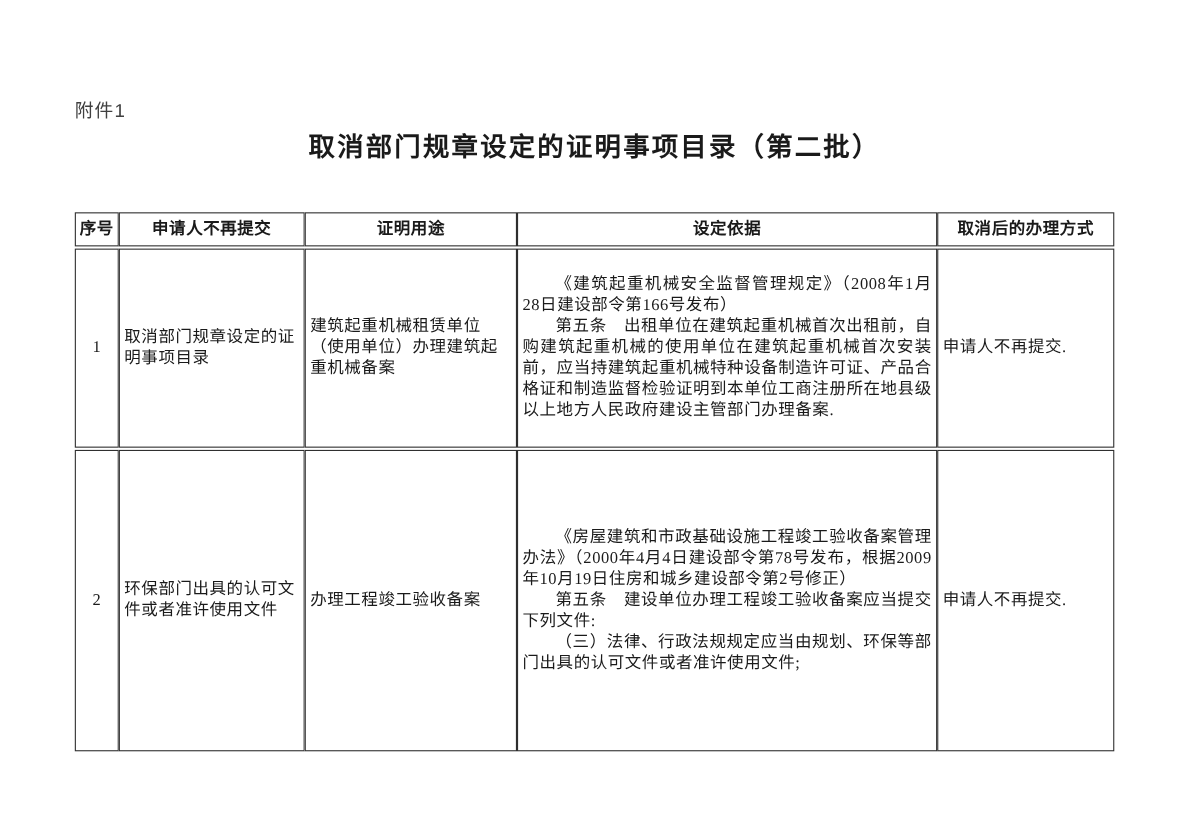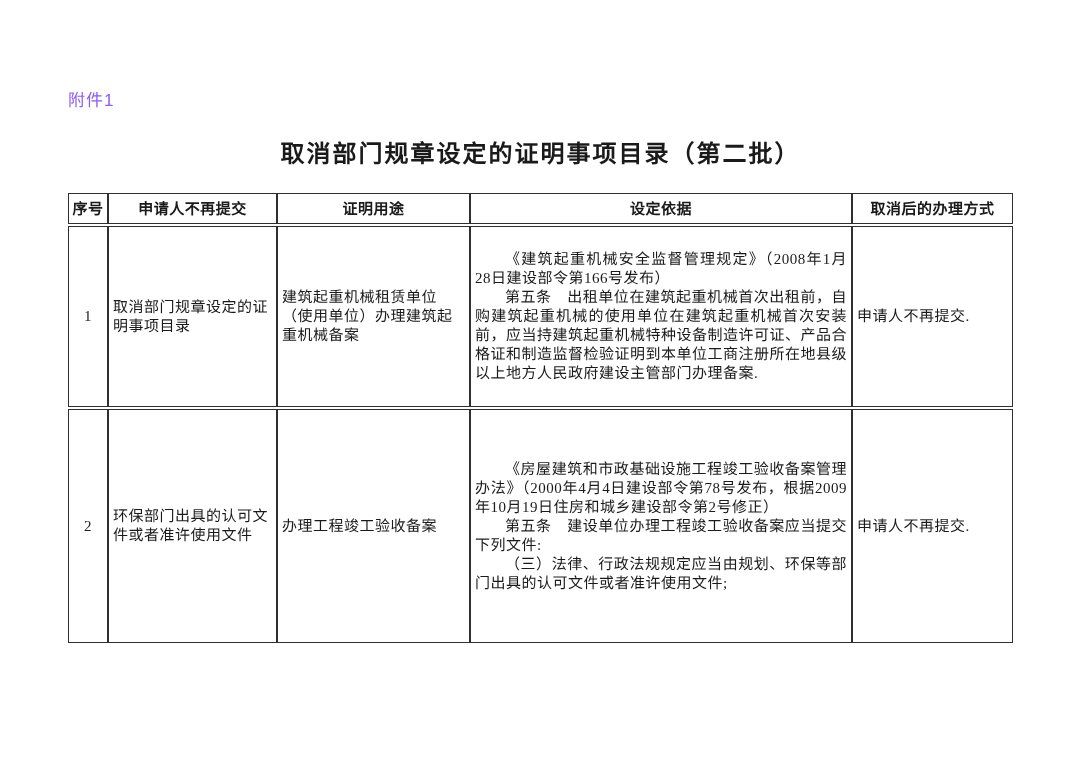--- a/index.html
+++ b/index.html
@@ -15,27 +15,26 @@
     font-family:"Liberation Serif", serif;
     color:var(--ink);
     overflow:hidden;
   }
   .page{
     position:absolute;inset:0;background:var(--background);
   }
   .attachment-label{
     position:absolute;left:68px;top:86px;
     font-family:"Liberation Sans", sans-serif;
-    font-size:17px;font-weight:500;color:#8b5cf6;
+    font-size:17px;font-weight:500;color:#404040;
     letter-spacing:1px;
   }
   .title-block{
     position:absolute;left:68px;top:114px;width:945px;
     text-align:center;
-    margin-top:20px;
   }
   .title-line1{
     font-size:24px;font-weight:bold;letter-spacing:2px;
     font-family:"Liberation Serif", serif;
   }
   .title-line2{
     font-size:21px;font-weight:bold;letter-spacing:1px;
     margin-top:5px;
     font-family:"Liberation Serif", serif;
   }
@@ -60,21 +59,21 @@
     height:31px;
     text-align:center;
     padding:2px 2px;
     font-size:15px;
   }
   .doc-table td{
     font-family:"Liberation Serif", serif;
     padding:4px 4px;
   }
   tr.row-a td{height:181px;}
-  tr.row-b td{height:234px;}
+  tr.row-b td{height:274px;}
   td.serial-cell{text-align:center;padding:2px;}
   td.name-cell,td.purpose-cell{text-align:left;}
   td.basis-cell{text-align:justify;text-justify:inter-character;}
   td.basis-cell p{
     text-indent:2em;
     white-space:pre-wrap;
     text-align:justify;
   }
   td.handling-cell{text-align:left;}
 </style>

